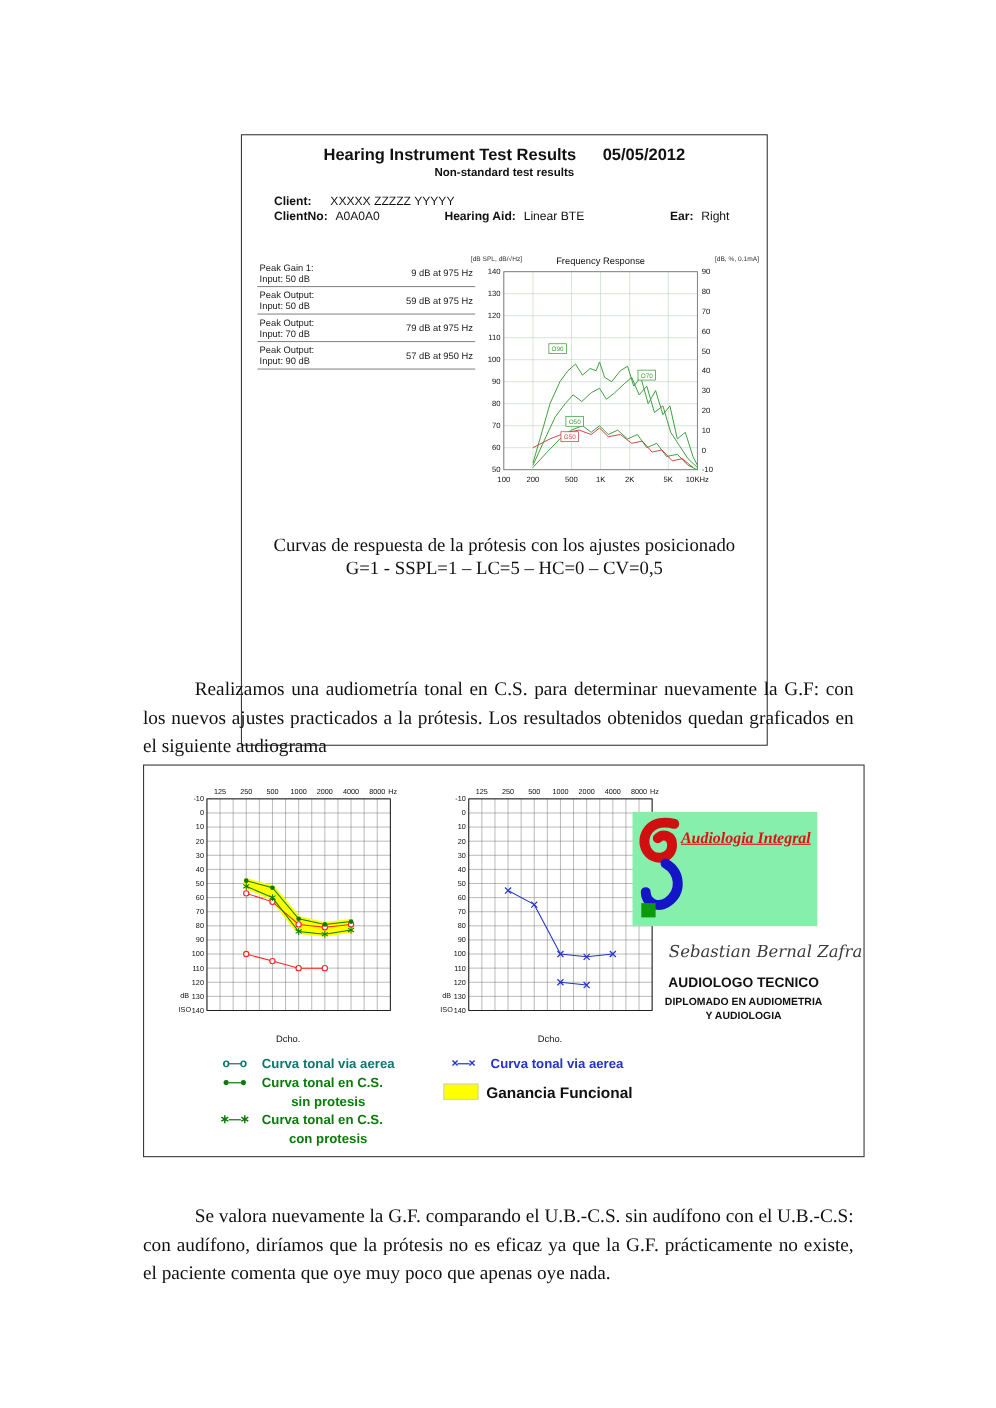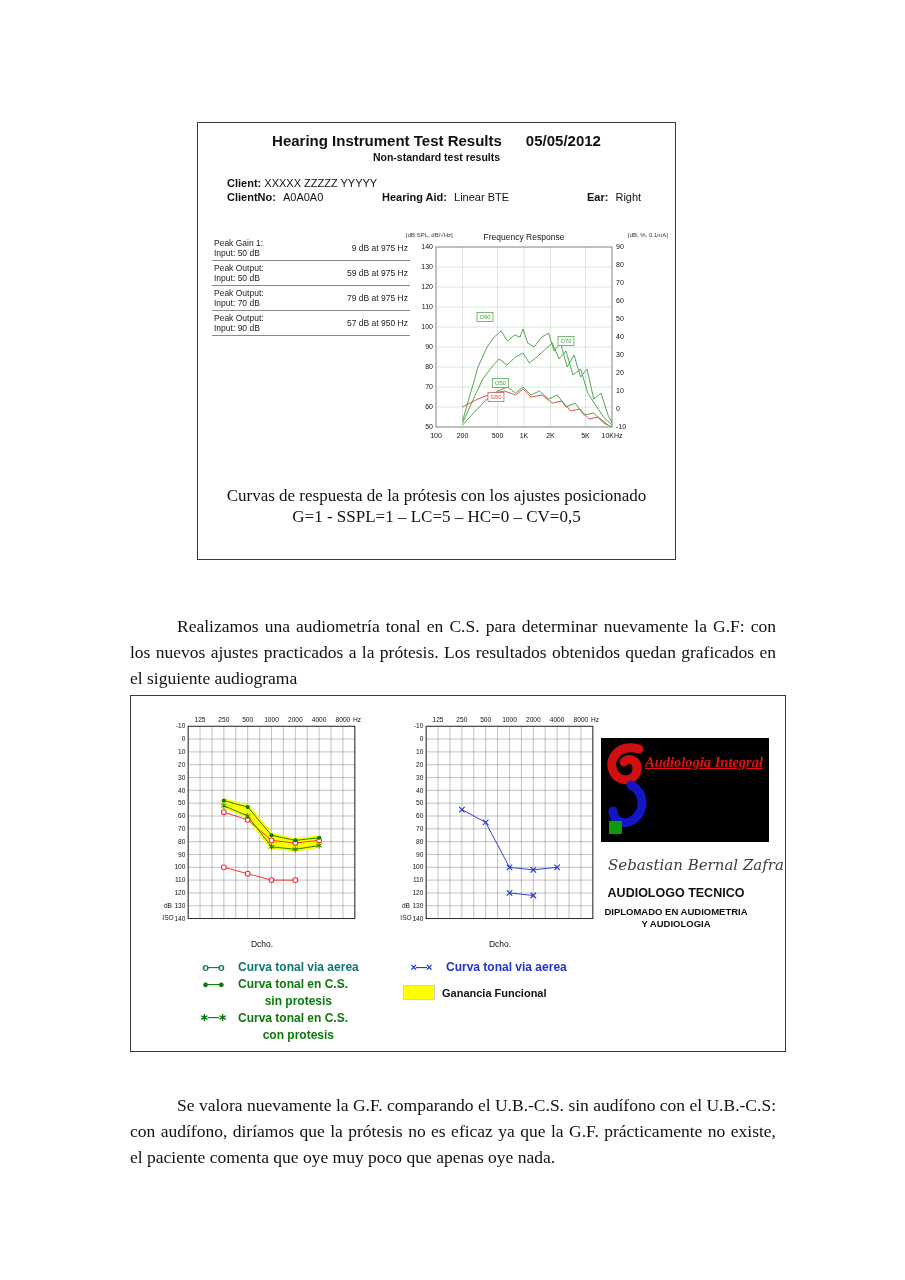--- a/index.html
+++ b/index.html
@@ -2,21 +2,21 @@
 <html><head>
 <meta charset="utf-8">
 <style>
   * { margin:0; padding:0; box-sizing:border-box; }
   html,body { background:#ffffff; }
   .page { position:relative; width:905px; height:1280px; background:#fff;
           font-family:"Liberation Serif", serif; overflow:hidden; color:#111; }
   .abs { position:absolute; }
 
   
-  .hit-box { left:197px; top:122px; width:479px; height:438px;
+  .hit-box { left:219px; top:122px; width:479px; height:556px;
              border:1px solid #3a3a3a; font-family:"Liberation Sans", sans-serif; }
   .hit-title { top:9px; left:0; width:100%; text-align:center;
                font-weight:bold; font-size:15px; }
   .hit-title .date { margin-left:24px; }
   .hit-sub { top:28px; left:0; width:100%; text-align:center; font-weight:bold; font-size:10.5px; }
   .fld { font-size:11px; white-space:nowrap; }
   .fld b { font-weight:bold; }
   .meas { left:14px; top:113px; width:198px; font-size:8.5px; color:#222; }
   .meas-row { display:flex; justify-content:space-between; align-items:center;
               border-bottom:1px solid #8a8a8a; height:25px; padding:0 2px; }
@@ -33,21 +33,21 @@
   
   .audio-box { left:130px; top:695px; width:656px; height:357px;
                border:1px solid #3a3a3a; font-family:"Liberation Sans", sans-serif; }
   .aud-svg { position:absolute; top:12px; }
   .aud-dcho { left:26px; }
   .aud-izqu { left:264px; }
   .ear-lbl { top:243px; width:100px; text-align:center; font-size:8.5px; }
   .ear-dcho { left:81px; }
   .ear-izqu { left:319px; }
 
-  .logo { left:470px; top:42px; width:168px; height:104px; background:#000000; }
+  .logo { left:444px; top:42px; width:168px; height:104px; background:#86efac; }
   .logo-swirl { position:absolute; left:2px; top:3px; }
   .logo-text { position:absolute; left:44px; top:16px; width:122px;
                font-family:"Liberation Serif", serif; font-style:italic; font-weight:bold;
                font-size:14.5px; line-height:17px; color:#e01010; text-decoration:underline; }
   .sig { left:452px; top:160px; width:186px; text-align:center;
          font-family:"DejaVu Serif", serif; font-style:italic; font-size:15px; color:#3c3c3c;margin-left:20px; }
   .prof1 { left:452px; top:190px; width:186px; text-align:center; font-weight:bold; font-size:12.5px; }
   .prof2 { left:452px; top:210px; width:186px; text-align:center; font-weight:bold;
            font-size:9.5px; line-height:11.5px; }
 
@@ -66,21 +66,21 @@
 <div class="page">
 
   <div class="abs hit-box">
     <div class="abs hit-title">
       <span>Hearing Instrument Test Results</span><span class="date">05/05/2012</span>
     </div>
     <div class="abs hit-sub">Non-standard test results</div>
 
     <div class="abs fld" style="left:29px; top:54px;">
       <b>Client:</b>
-      <span style="">XXXXX ZZZZZ YYYYY</span>
+      <span style="margin-left:14px;">XXXXX ZZZZZ YYYYY</span>
     </div>
     <div class="abs fld" style="left:29px; top:68px;">
       <b>ClientNo:</b>
       <span style="margin-left:4px;">A0A0A0</span>
     </div>
     <div class="abs fld" style="left:184px; top:68px;">
       <b>Hearing Aid:</b>
       <span style="margin-left:4px;">Linear BTE</span>
     </div>
     <div class="abs fld" style="left:389px; top:68px;">
@@ -402,20 +402,20 @@
       </div>
     </div>
 
     <div class="abs legend-right">
       <div class="leg-row" style="color: rgb(34, 51, 204);">
         <span class="leg-marker">×—×</span>
         <span>Curva tonal via aerea</span>
       </div>
       <div class="leg-row gf-row">
         <span class="swatch" style="background: rgb(255, 255, 0);"></span>
-        <span style="color:#111; font-size:11px;">Ganancia Funcional</span>
+        <span style="color:#111; font-size:14px;">Ganancia Funcional</span>
       </div>
     </div>
   </div>
 
   <p class="abs para p2">Se valora nuevamente la G.F. comparando el U.B.-C.S. sin audífono con el U.B.-C.S: con audífono, diríamos que la prótesis no es eficaz ya que la G.F. prácticamente no existe, el paciente comenta que oye muy poco que apenas oye nada.</p>
 
 </div>
 
 </body></html>

